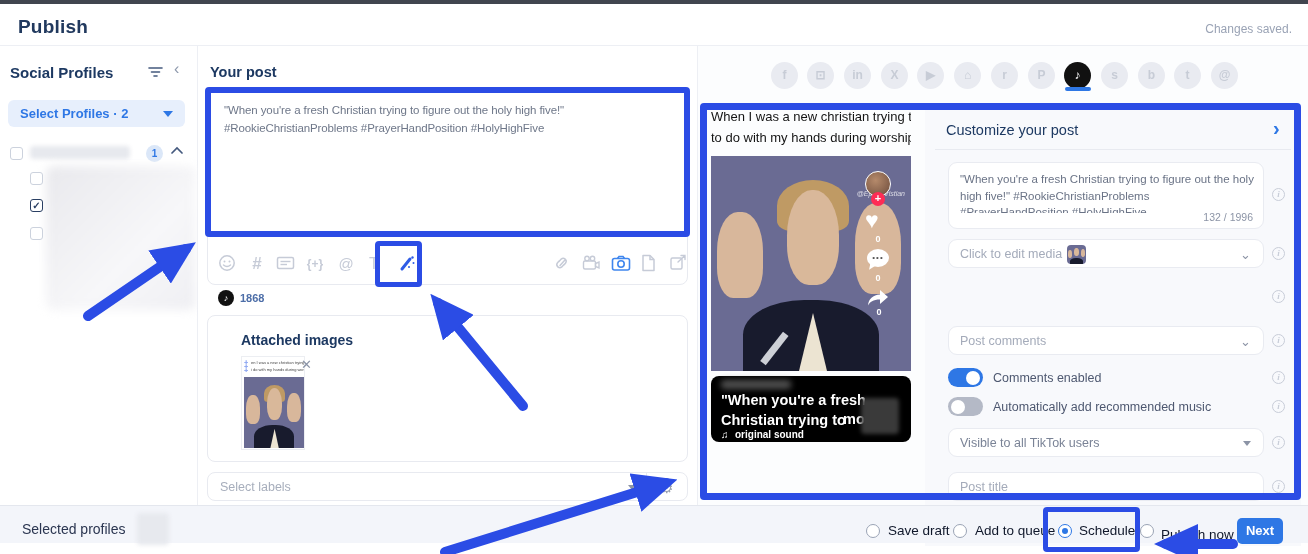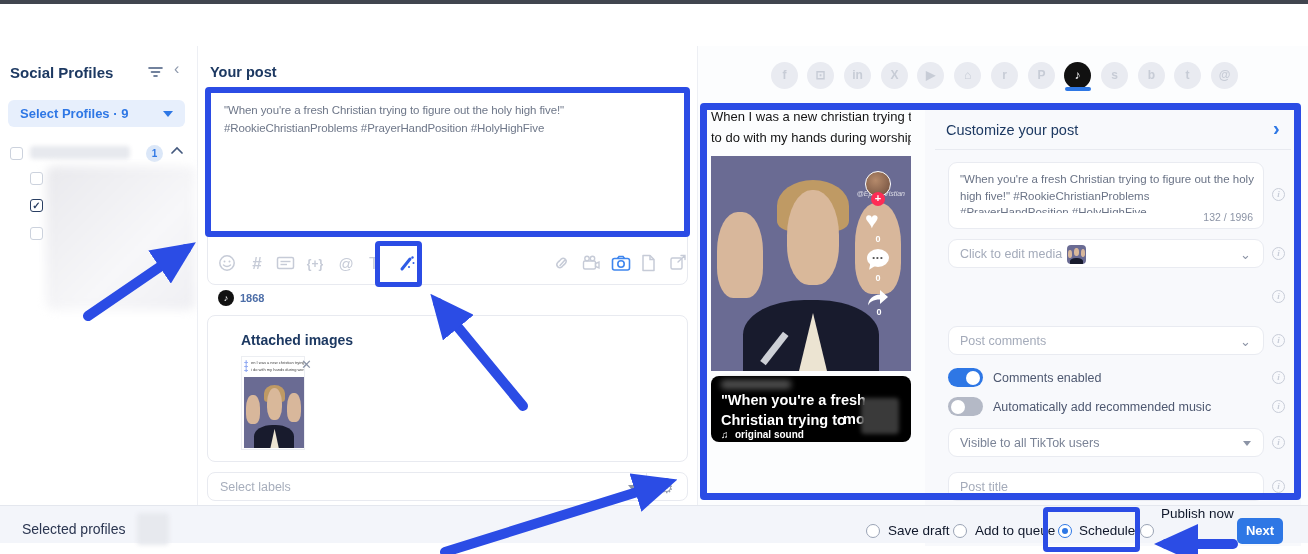--- a/index.html
+++ b/index.html
@@ -111,36 +111,40 @@
   .thumb-marks { color:#2e5ce6; font-size:5px; line-height:4px; }
   svg.ic { display:block; }
 </style>
 </head>
 <body>
 
 <div id="app">
 
   <div class="abs top-sliver"></div>
 
+  <div class="abs header">
+    <div class="abs page-title">Publish</div>
+    <div class="changes-saved">Changes saved.</div>
+  </div>
 
   <div class="abs sidebar">
     <div class="abs sb-title">Social Profiles</div>
     <div class="abs" style="left:148px;top:20px;">
       <svg class="ic" width="15" height="12" viewBox="0 0 15 12">
           <g stroke="#44597e" stroke-width="1.6" stroke-linecap="round">
             <line x1="1" y1="2" x2="14" y2="2"></line>
             <line x1="3.5" y1="6" x2="11.5" y2="6"></line>
             <line x1="6" y1="10" x2="9" y2="10"></line>
           </g>
         </svg>
     </div>
     <div class="abs icon-gray" style="left:174px;top:14px;font-size:16px;">‹</div>
 
     <div class="abs select-pill">
-      <div class="abs select-pill-label">Select Profiles · 9</div>
+      <div class="abs select-pill-label">Select Profiles · 2</div>
       <div class="abs caret-dn" style="right:12px;top:11px;"></div>
     </div>
 
     <div class="abs cb" style="left:10px;top:101px;"></div>
     <div class="abs blurbar" style="left:30px;top:100px;width:100px;height:13px;"></div>
     <div class="abs badge" style="left:146px;top:99px;">1</div>
     <div class="abs" style="left:171px;top:100px;color:#44597e;font-size:11px;">
       <svg class="ic" width="12" height="8" viewBox="0 0 12 8">
           <path d="M1 7 L6 2 L11 7" fill="none" stroke="#44597e" stroke-width="1.7" stroke-linecap="round"></path>
         </svg>
@@ -382,21 +386,21 @@
     <div class="radio" style="left:866px;top:18px;"></div>
     <div class="abs radio-label" style="left:888px;top:17px;">Save draft</div>
 
     <div class="radio" style="left:953px;top:18px;"></div>
     <div class="abs radio-label" style="left:975px;top:17px;">Add to queue</div>
 
     <div class="radio sel" style="left:1058px;top:18px;"></div>
     <div class="abs radio-label" style="left:1079px;top:17px;">Schedule</div>
 
     <div class="radio" style="left:1140px;top:18px;"></div>
-    <div class="abs radio-label" style="left:1161px;top:0;">Publish now</div>
+    <div class="abs radio-label" style="left:1161px;top:21px;">Publish now</div>
 
     <div class="abs next-btn" style="left:1237px;top:12px;width:46px;height:26px;">Next</div>
   </div>
 
   <div class="anno-box" style="left:205px;top:87px;width:485px;height:150px;"></div>
   <div class="anno-box" style="left:375px;top:241px;width:47px;height:46px;border-width:5px;"></div>
   <div class="anno-box" style="left:700px;top:103px;width:601px;height:397px;border-width:7px;"></div>
   <div class="anno-box" style="left:1043px;top:507px;width:97px;height:45px;border-width:5px;"></div>
 
   <svg class="overlay-svg" width="1308" height="554" viewBox="0 0 1308 554">

